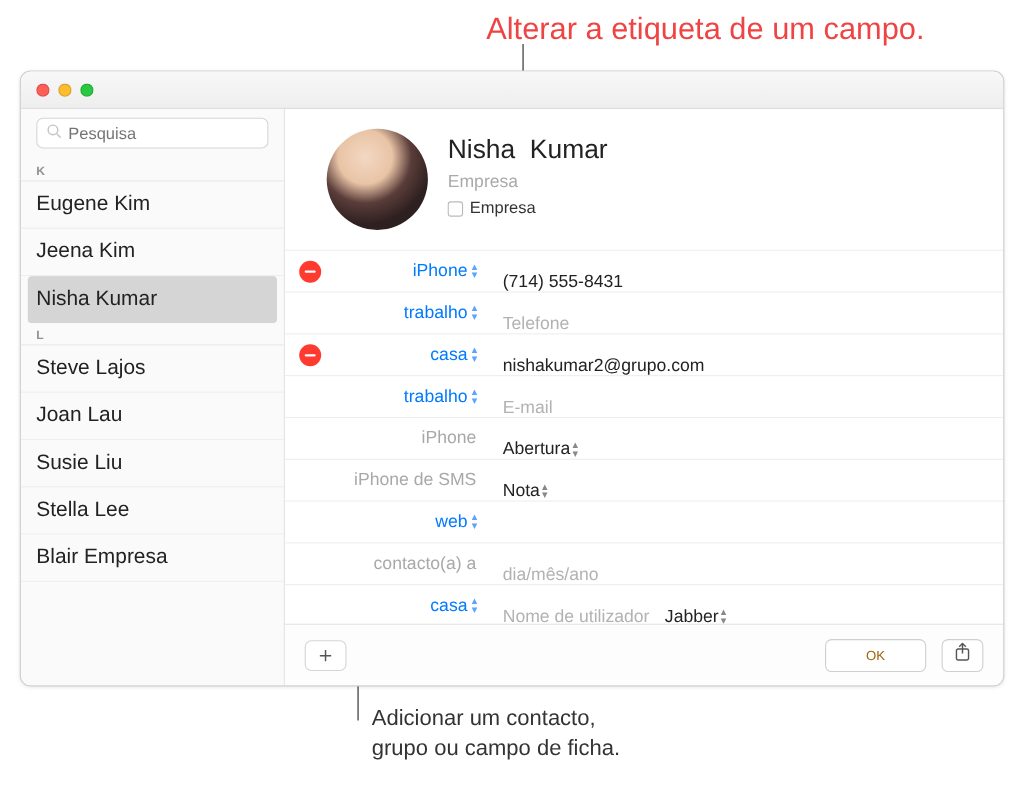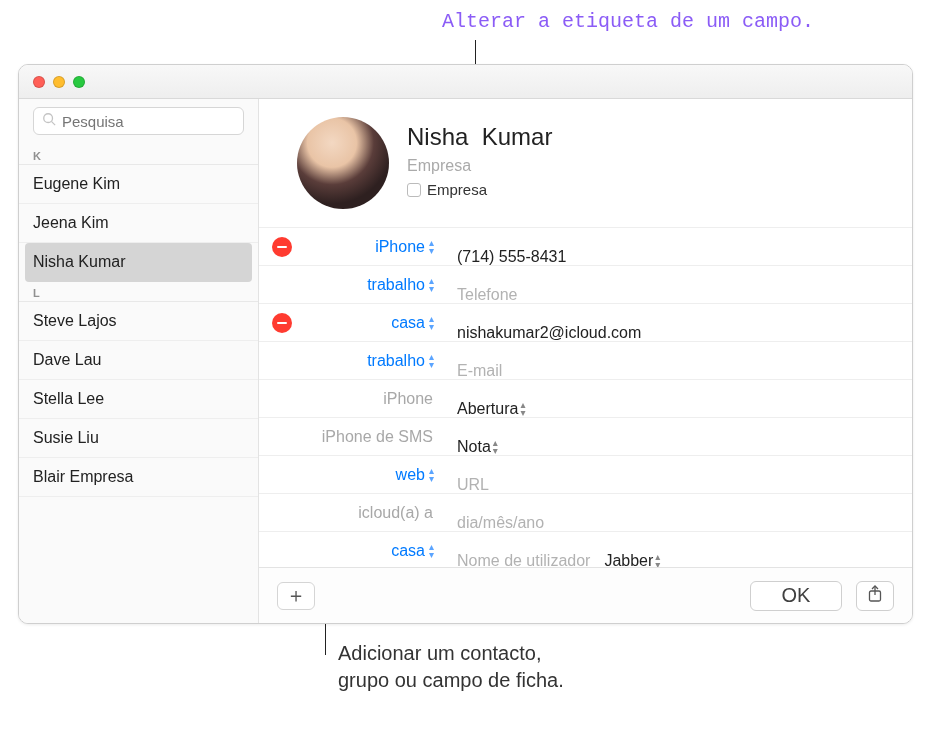--- a/index.html
+++ b/index.html
@@ -11,23 +11,22 @@
     width: 931px;
     height: 732px;
     position: relative;
   }
 
   
   .callout-top {
     position: absolute;
     left: 442px;
     top: 10px;
-    font-size: 20px;
-    color: #8b5cf6;
-    font-family: Liberation Mono, monospace;
+    font-size: 28px;
+    color: #ef4444;
   }
   .callout-line-top {
     position: absolute;
     left: 475px;
     top: 40px;
     width: 1px;
     height: 186px;
     background: #222;
   }
   .callout-bottom {
@@ -122,21 +121,21 @@
     padding: 5px 14px 2px 14px;
     border-bottom: 1px solid #e8e8e8;
     background: #fafafa;
   }
   .list {
     flex: 1;
     overflow: hidden;
   }
   .list-item {
     padding: 10px 14px;
-    font-size: 16px;
+    font-size: 19px;
     color: #222;
     border-bottom: 1px solid #eee;
     cursor: default;
   }
   .list-item.selected {
     background: #d5d5d5;
     border-radius: 4px;
     margin: 0 6px;
     padding-left: 8px;
     border-bottom: 1px solid transparent;
@@ -273,22 +272,22 @@
   .right-group {
     display: flex;
     align-items: center;
     gap: 14px;
   }
   .ok-btn {
     width: 92px; height: 30px;
     border: 1px solid #cfcfcf;
     border-radius: 6px;
     background: #fff;
-    color: #404040;
-    font-size: 20px;
+    color: #a16207;
+    font-size: 12px;
     display: flex; align-items: center; justify-content: center;
   }
   .share-btn {
     width: 38px; height: 30px;
     border: 1px solid #cfcfcf;
     border-radius: 6px;
     background: #fff;
     display: flex; align-items: center; justify-content: center;
   }
 </style>
@@ -327,23 +326,23 @@
       </div>
 
       <div class="list">
         <div class="section-head">K</div>
         <div class="list-item">Eugene Kim</div>
         <div class="list-item">Jeena Kim</div>
         <div class="list-item selected">Nisha Kumar</div>
 
         <div class="section-head">L</div>
         <div class="list-item">Steve Lajos</div>
-        <div class="list-item">Dave Lau</div>
+        <div class="list-item">Joan Lau</div>
+        <div class="list-item">Susie Liu</div>
         <div class="list-item">Stella Lee</div>
-        <div class="list-item">Susie Liu</div>
         <div class="list-item">Blair Empresa</div>
       </div>
     </div>
 
     <div class="detail">
       <div class="header">
         <div class="avatar"></div>
         <div>
           <div class="name">
             <span>Nisha</span>&nbsp;
@@ -384,21 +383,21 @@
         <div class="field">
           <div class="remove-col">
             <div class="remove-btn">
                 <span></span>
               </div>
           </div>
           <div class="label-col label-blue">
             <span>casa</span>
             <span class="chev blue">▴<br>▾</span>
           </div>
-          <div class="value-col">nishakumar2@icloud.com</div>
+          <div class="value-col">nishakumar2@grupo.com</div>
         </div>
 
         <div class="field">
           <div class="remove-col"></div>
           <div class="label-col label-blue">
             <span>trabalho</span>
             <span class="chev blue">▴<br>▾</span>
           </div>
           <div class="value-col value-placeholder">E-mail</div>
         </div>
@@ -428,27 +427,26 @@
             </span>
           </div>
         </div>
 
         <div class="field">
           <div class="remove-col"></div>
           <div class="label-col label-blue">
             <span>web</span>
             <span class="chev blue">▴<br>▾</span>
           </div>
-          <div class="value-col value-placeholder">URL</div>
         </div>
 
         <div class="field">
           <div class="remove-col"></div>
           <div class="label-col label-gray">
-            <span>icloud(a) a</span>
+            <span>contacto(a) a</span>
           </div>
           <div class="value-col value-placeholder">dia/mês/ano</div>
         </div>
 
         <div class="field">
           <div class="remove-col"></div>
           <div class="label-col label-blue">
             <span>casa</span>
             <span class="chev blue">▴<br>▾</span>
           </div>

